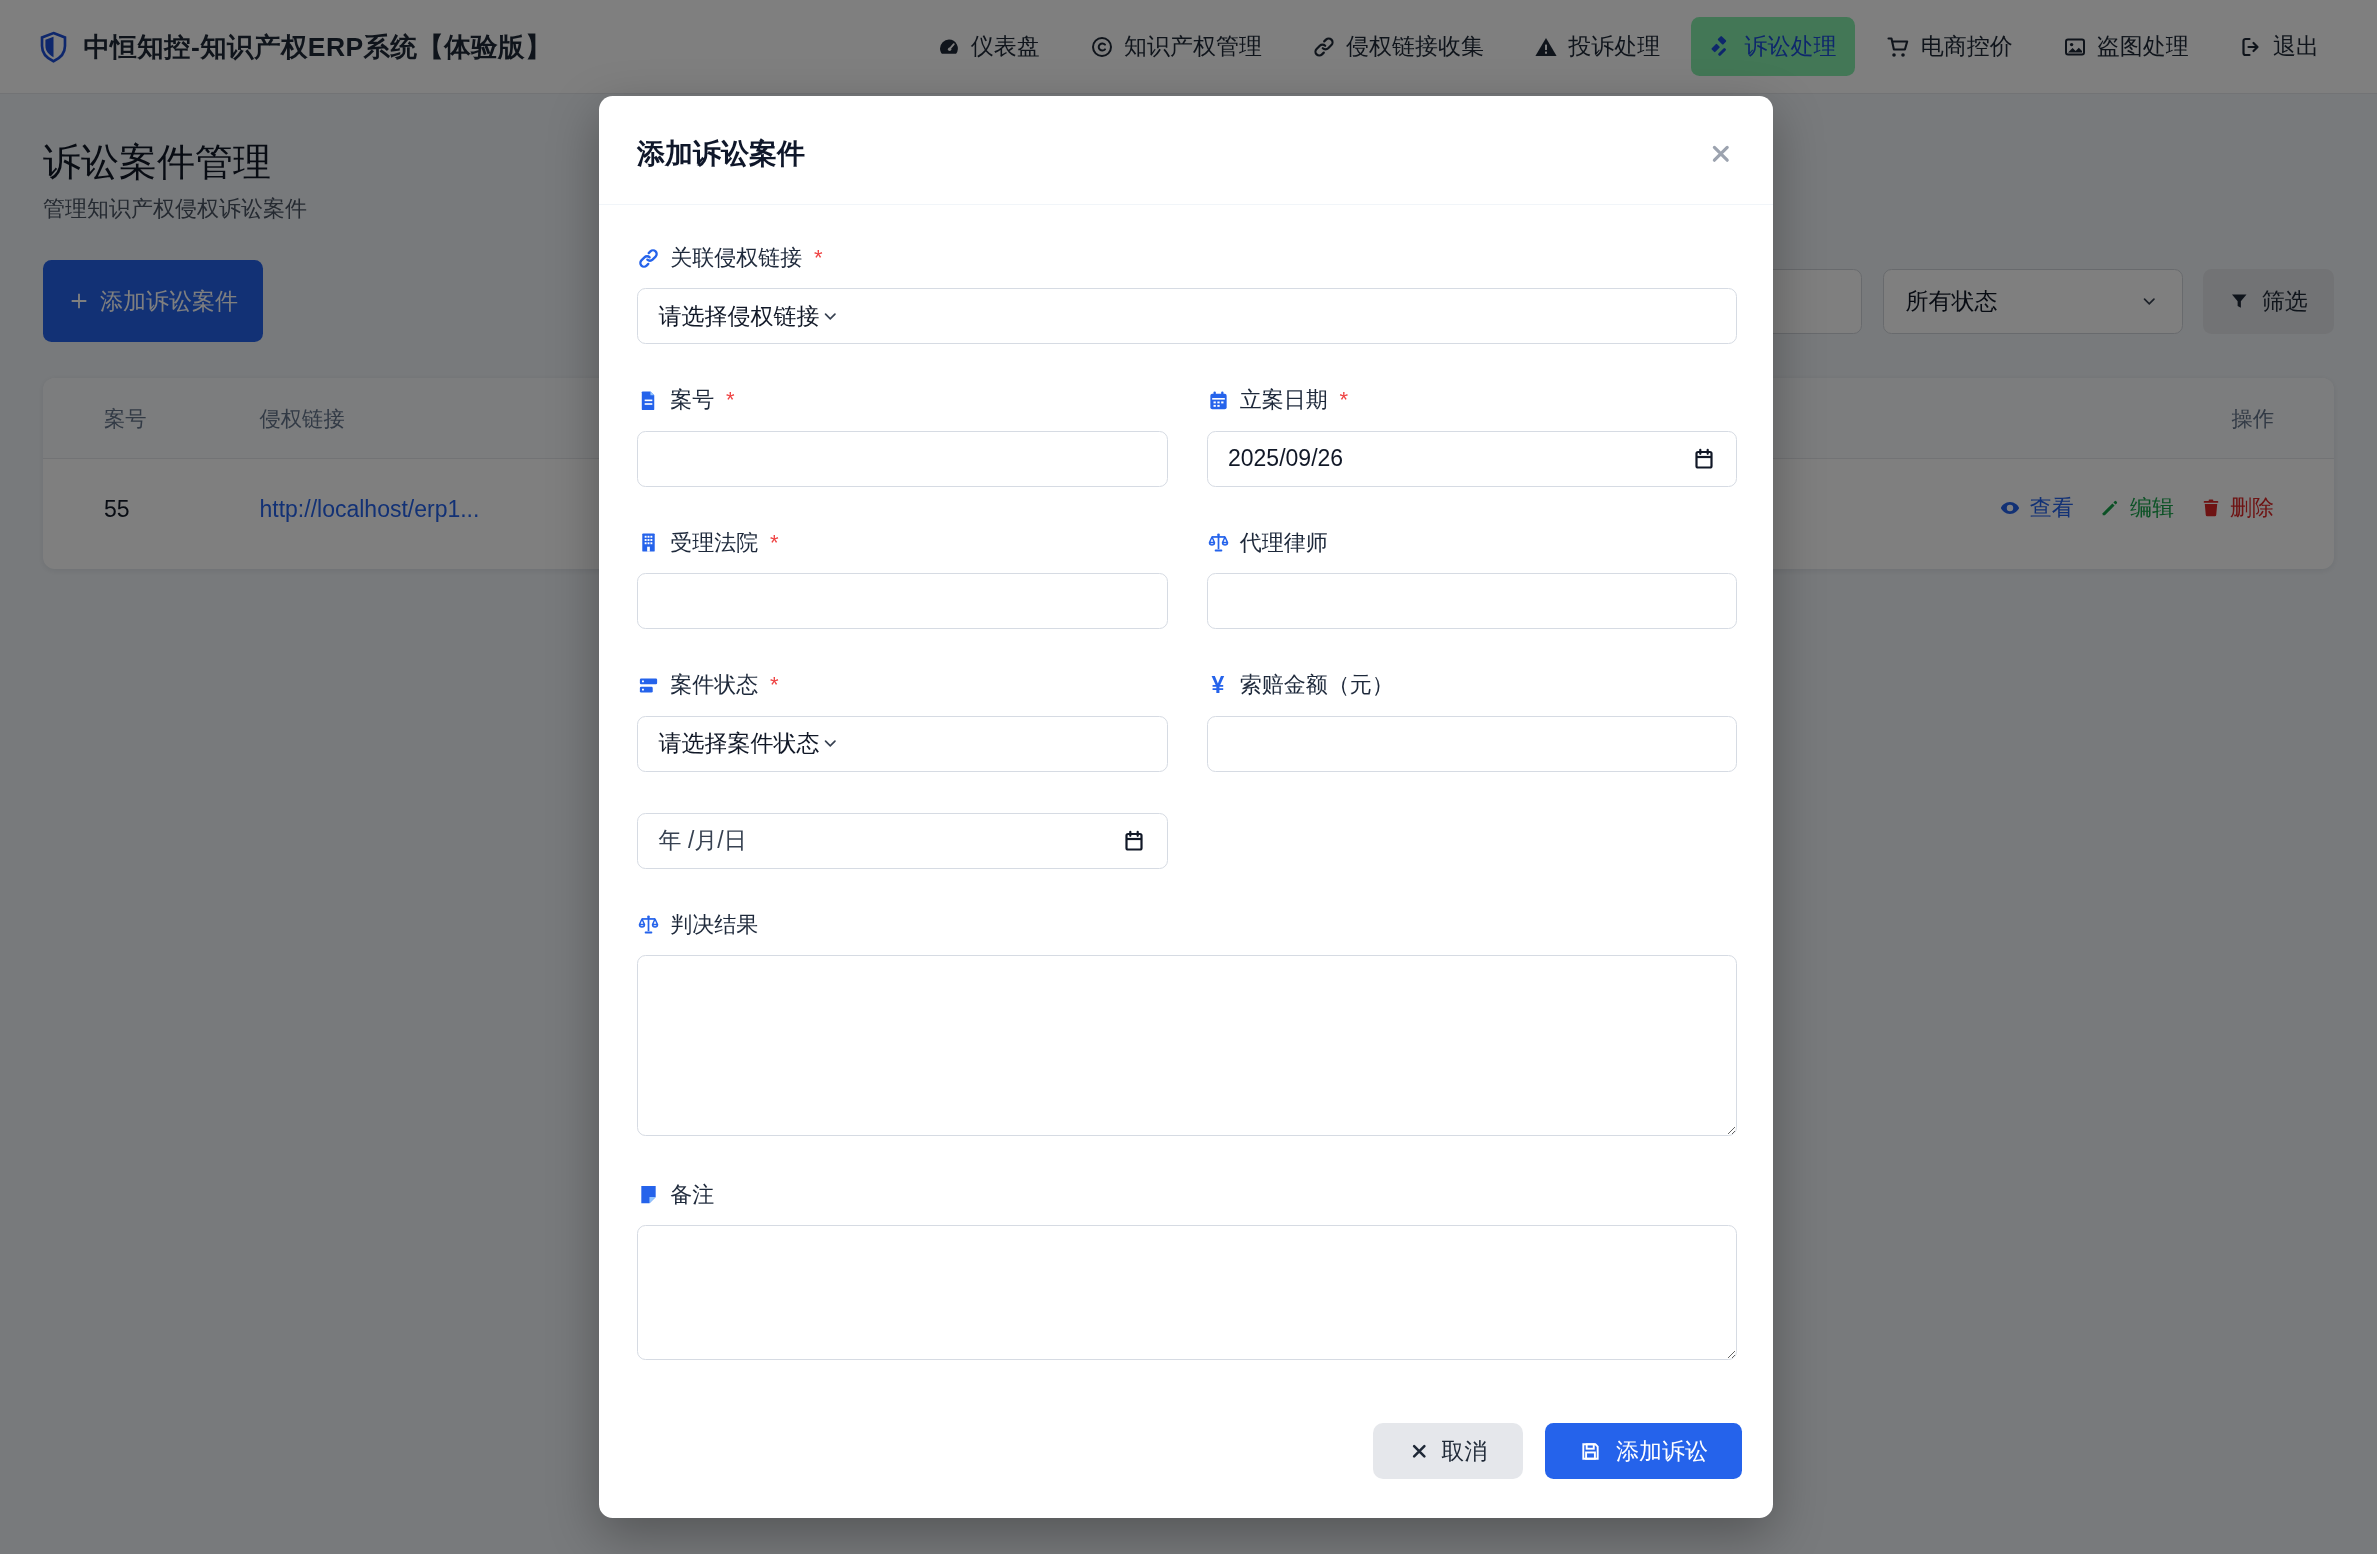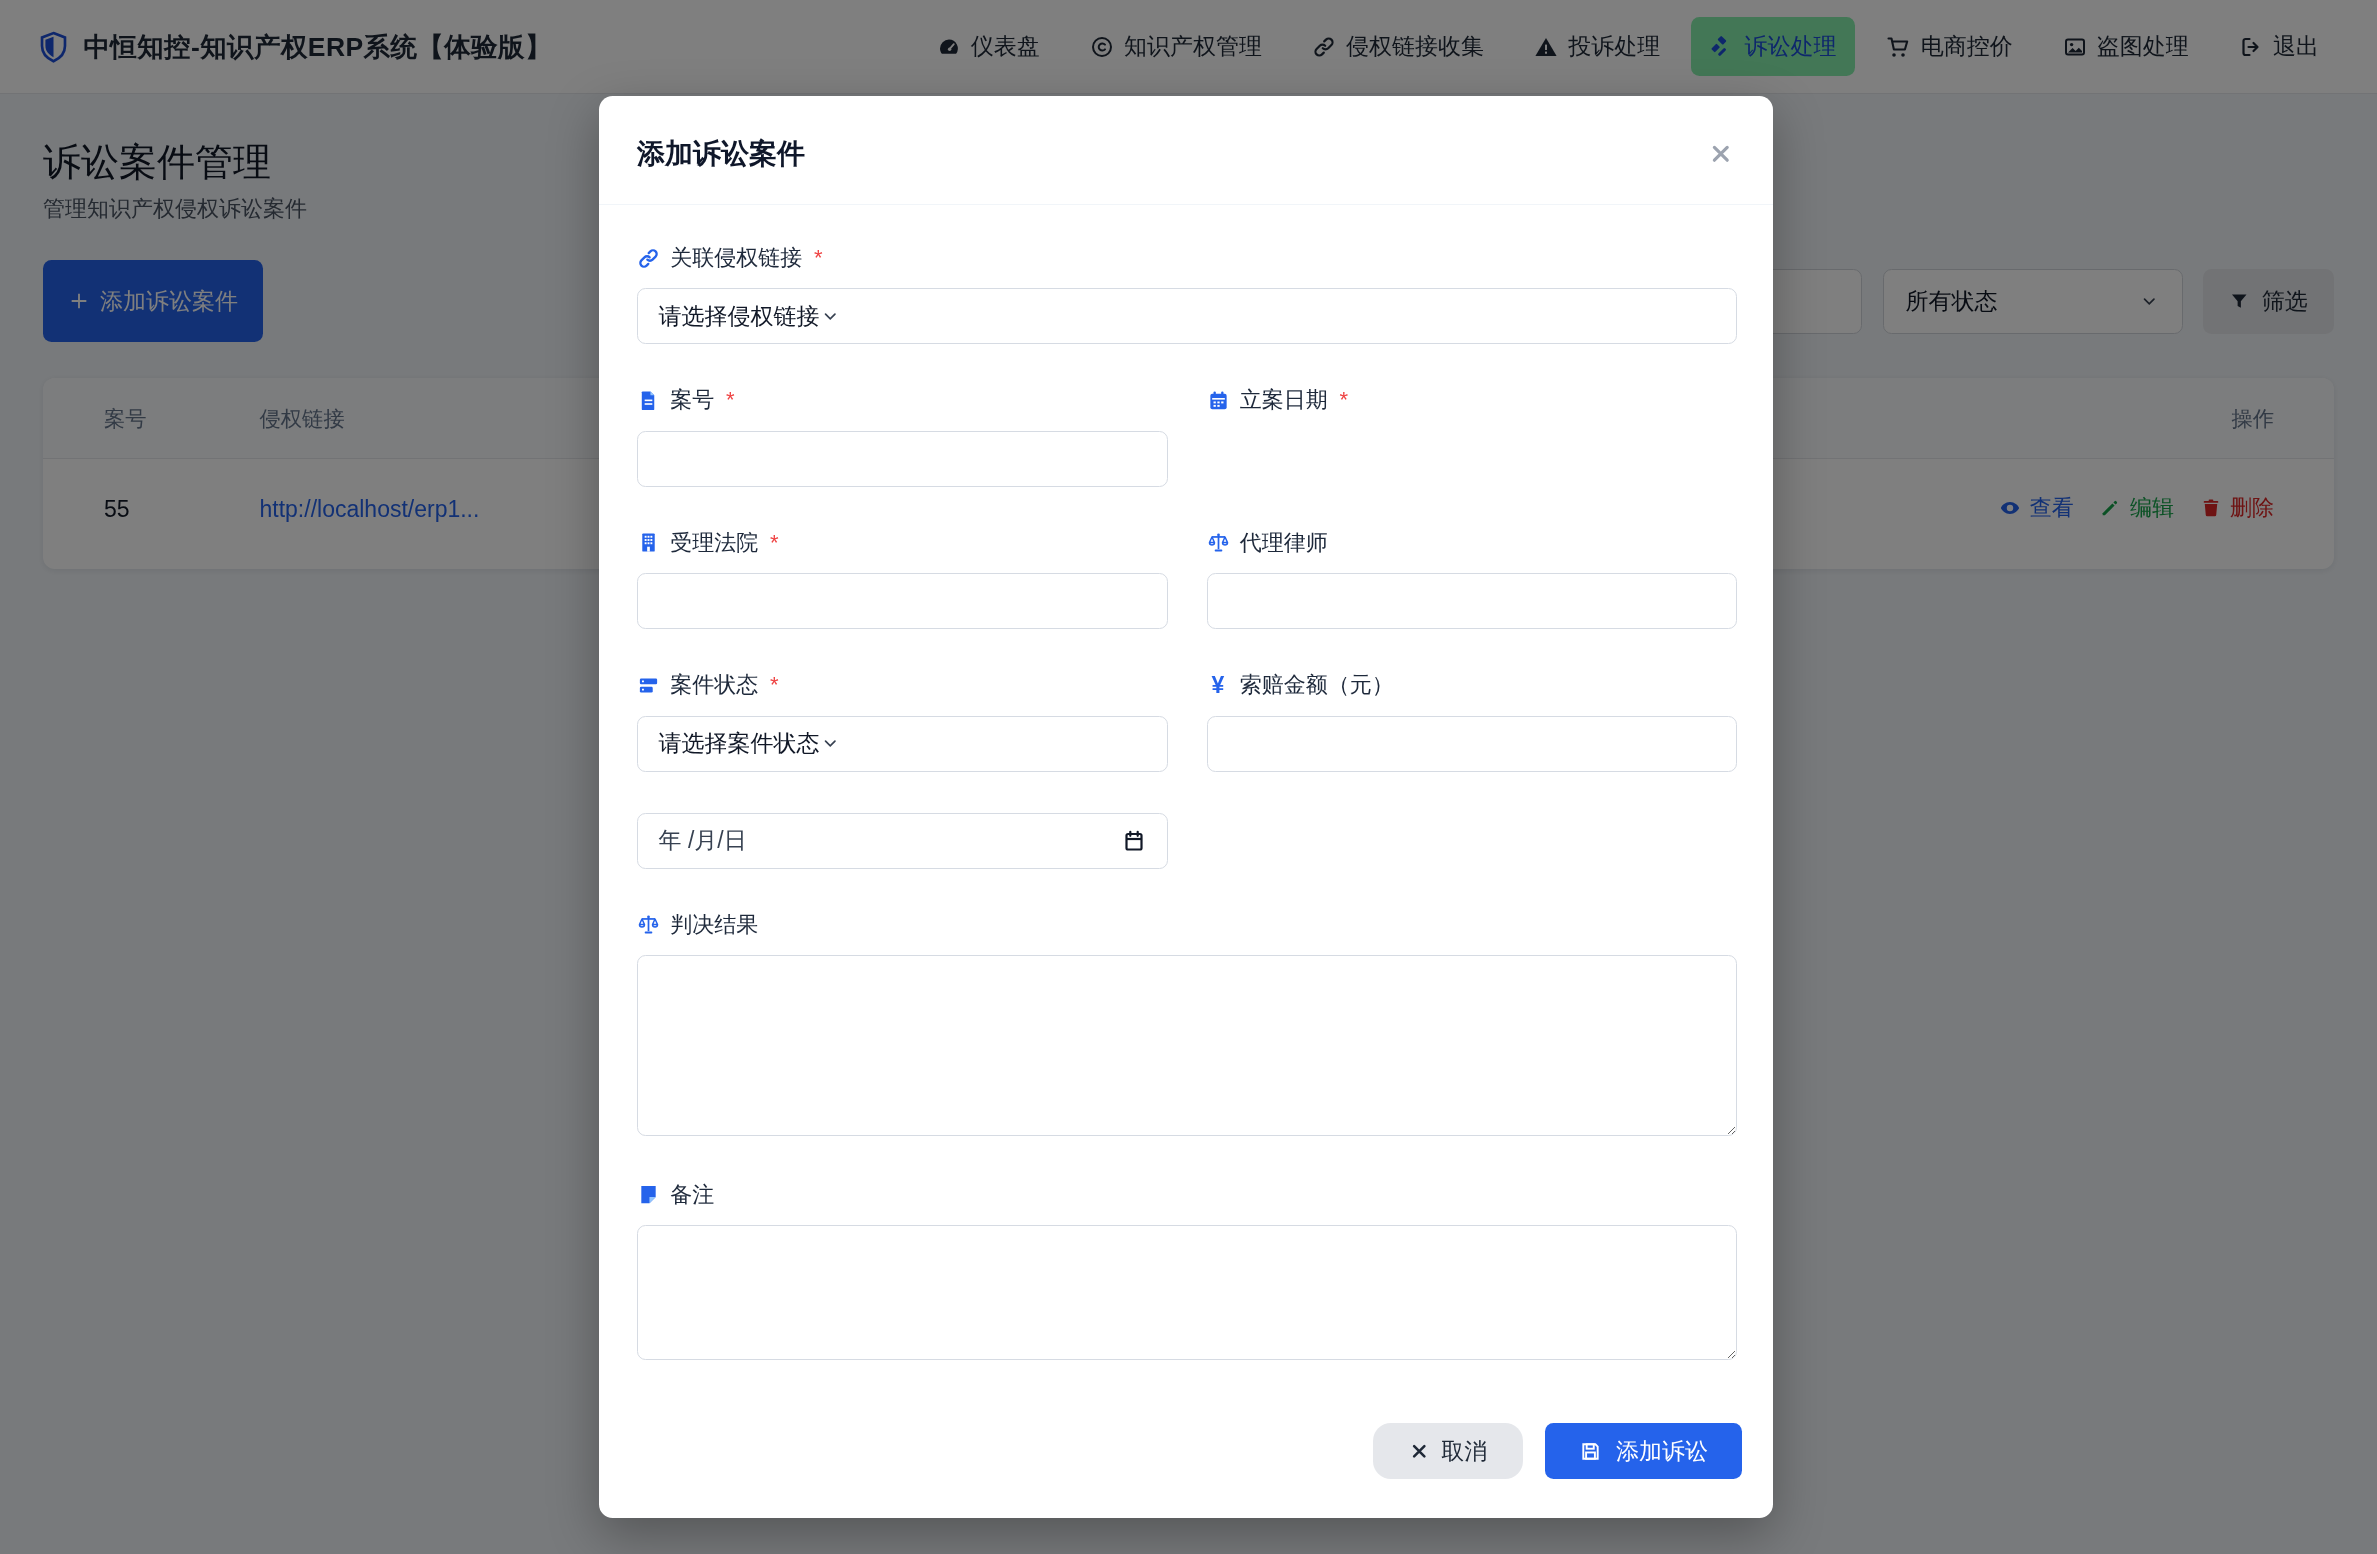--- a/index.html
+++ b/index.html
@@ -65,21 +65,21 @@
   .fselect svg { width:20.5px; height:20.5px; flex:none; }
   .fdate { display:flex; align-items:center; justify-content:space-between; cursor:text; }
   .fdate svg { width:24px; height:24px; flex:none; cursor:pointer; }
   .fdate .dval { color:#111827; }
   .fdate .dph { color:#374151; }
   .grid2 { display:grid; grid-template-columns:1fr 1fr; column-gap:39px; }
   textarea.control { resize:vertical; padding:15.4px 20.5px; font-family:inherit; }
   .ta-lg { height:181px; }
   .ta-sm { height:135px; }
   .modal-footer { position:absolute; right:31px; bottom:39px; display:flex; gap:22px; }
-  .btn-cancel { height:56px; padding:0 36px; background:#e5e7eb; color:#1f2937; border:none; border-radius:18px; font-size:23px; display:flex; align-items:center; gap:12px; cursor:pointer; }
+  .btn-cancel { height:56px; padding:0 36px; background:#e5e7eb; color:#1f2937; border:none; border-radius:10px; font-size:23px; display:flex; align-items:center; gap:12px; cursor:pointer; }
   .btn-cancel svg { width:20.5px; height:20.5px; }
   .btn-submit { height:56px; padding:0 34px; background:#2563eb; color:#fff; border:none; border-radius:8.5px; font-size:23px; display:flex; align-items:center; gap:13.7px; cursor:pointer; }
   .btn-submit svg { width:23px; height:23px; }
 </style>
 </head>
 <body>
 
 <div class="navbar">
   <div class="brand">
     <span class="ic">
@@ -319,20 +319,30 @@
                 <rect x="6.8" y="13" width="2.4" height="2" fill="#fff"></rect>
                 <rect x="10.8" y="13" width="2.4" height="2" fill="#fff"></rect>
                 <rect x="14.8" y="13" width="2.4" height="2" fill="#fff"></rect>
                 <rect x="6.8" y="16.6" width="2.4" height="2" fill="#fff"></rect>
                 <rect x="10.8" y="16.6" width="2.4" height="2" fill="#fff"></rect>
               </svg>
             </span>
           <span>立案日期</span>
           <span class="req">*</span>
         </div>
+        <div class="control fdate">
+          <span class="dval">2025/09/26</span>
+          <span class="ic">
+              <svg viewBox="0 0 24 24">
+                <rect x="4.5" y="5" width="15" height="15.5" rx="1.6" fill="none" stroke="#111827" stroke-width="2.2"></rect>
+                <path d="M8.3 2.8v4M15.7 2.8v4" stroke="#111827" stroke-width="2.2" stroke-linecap="round"></path>
+                <path d="M4.5 10h15" stroke="#111827" stroke-width="2.2"></path>
+              </svg>
+            </span>
+        </div>
       </div>
     </div>
 
     <div class="grid2">
       <div class="fgroup">
         <div class="flabel">
           <span class="ic">
               <svg viewBox="0 0 24 24">
                 <rect x="5.5" y="2.5" width="13" height="19" rx="1" fill="currentColor"></rect>
                 <rect x="8" y="5" width="2" height="2" fill="#fff"></rect>

